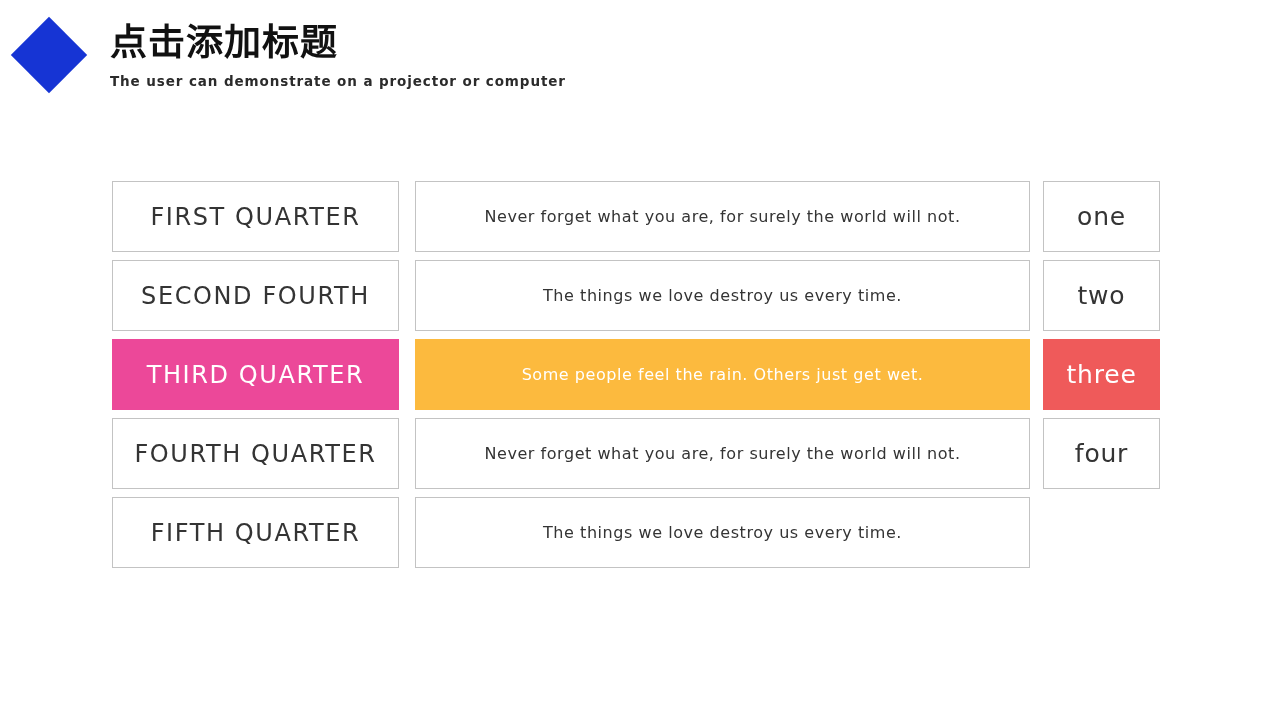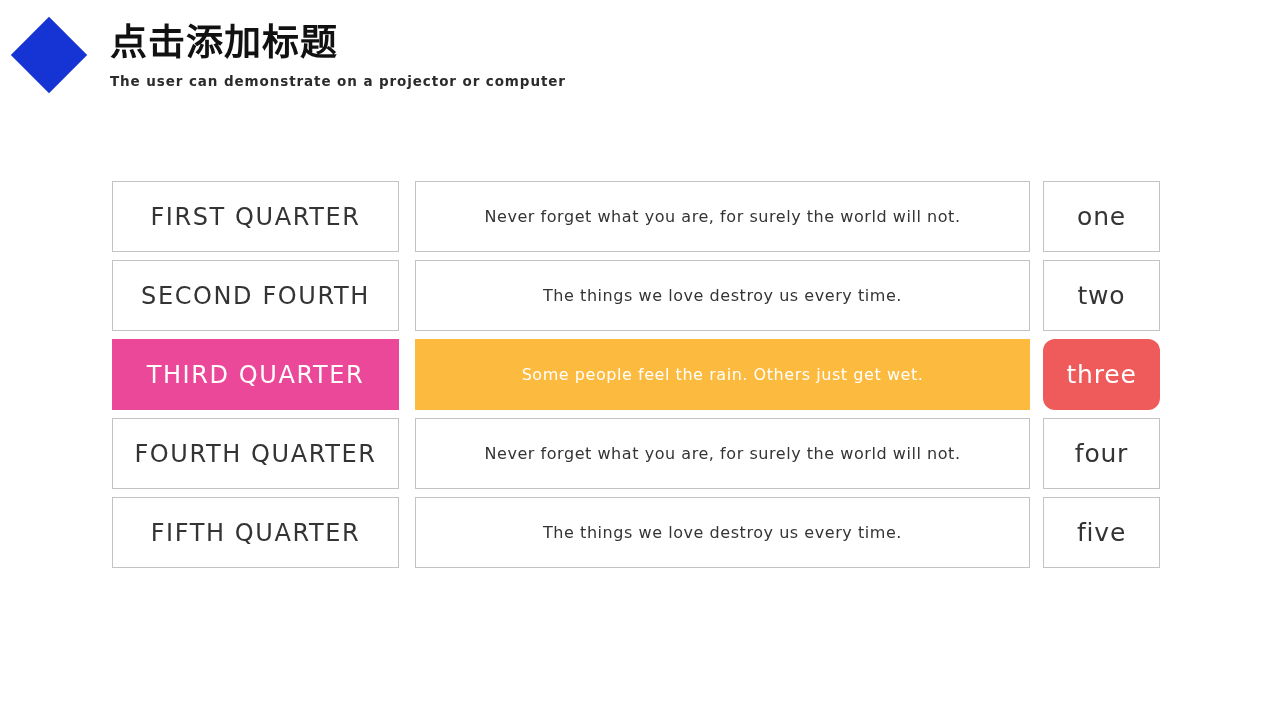--- a/index.html
+++ b/index.html
@@ -115,21 +115,21 @@
     letter-spacing: 0.8px;
   }
 
   
   .matrix-row.is-highlight .cell {
     border-color: transparent;
     color: #ffffff;
   }
   .matrix-row.is-highlight .cell-label  { background: #ec4899; }
   .matrix-row.is-highlight .cell-desc   { background: #fcba3e; }
-  .matrix-row.is-highlight .cell-index  { background: #ef5a5a; border-radius: 12px; }
+  .matrix-row.is-highlight .cell-index  { background: #ef5a5a; }
 </style>
 </head>
 <body>
 
 <div class="slide-header">
   <div class="brand-diamond"></div>
   <div class="header-text">
     <h1 class="slide-title">点击添加标题</h1>
     <p class="slide-subtitle">The user can demonstrate on a projector or computer</p>
   </div>
@@ -152,15 +152,14 @@
       <div class="cell cell-index">three</div>
     </div>
     <div class="matrix-row">
       <div class="cell cell-label">FOURTH QUARTER</div>
       <div class="cell cell-desc">Never forget what you are, for surely the world will not.</div>
       <div class="cell cell-index">four</div>
     </div>
     <div class="matrix-row">
       <div class="cell cell-label">FIFTH QUARTER</div>
       <div class="cell cell-desc">The things we love destroy us every time.</div>
-      <div class="cell cell-index">five</div>
     </div>
   </div>
 
 </body></html>

